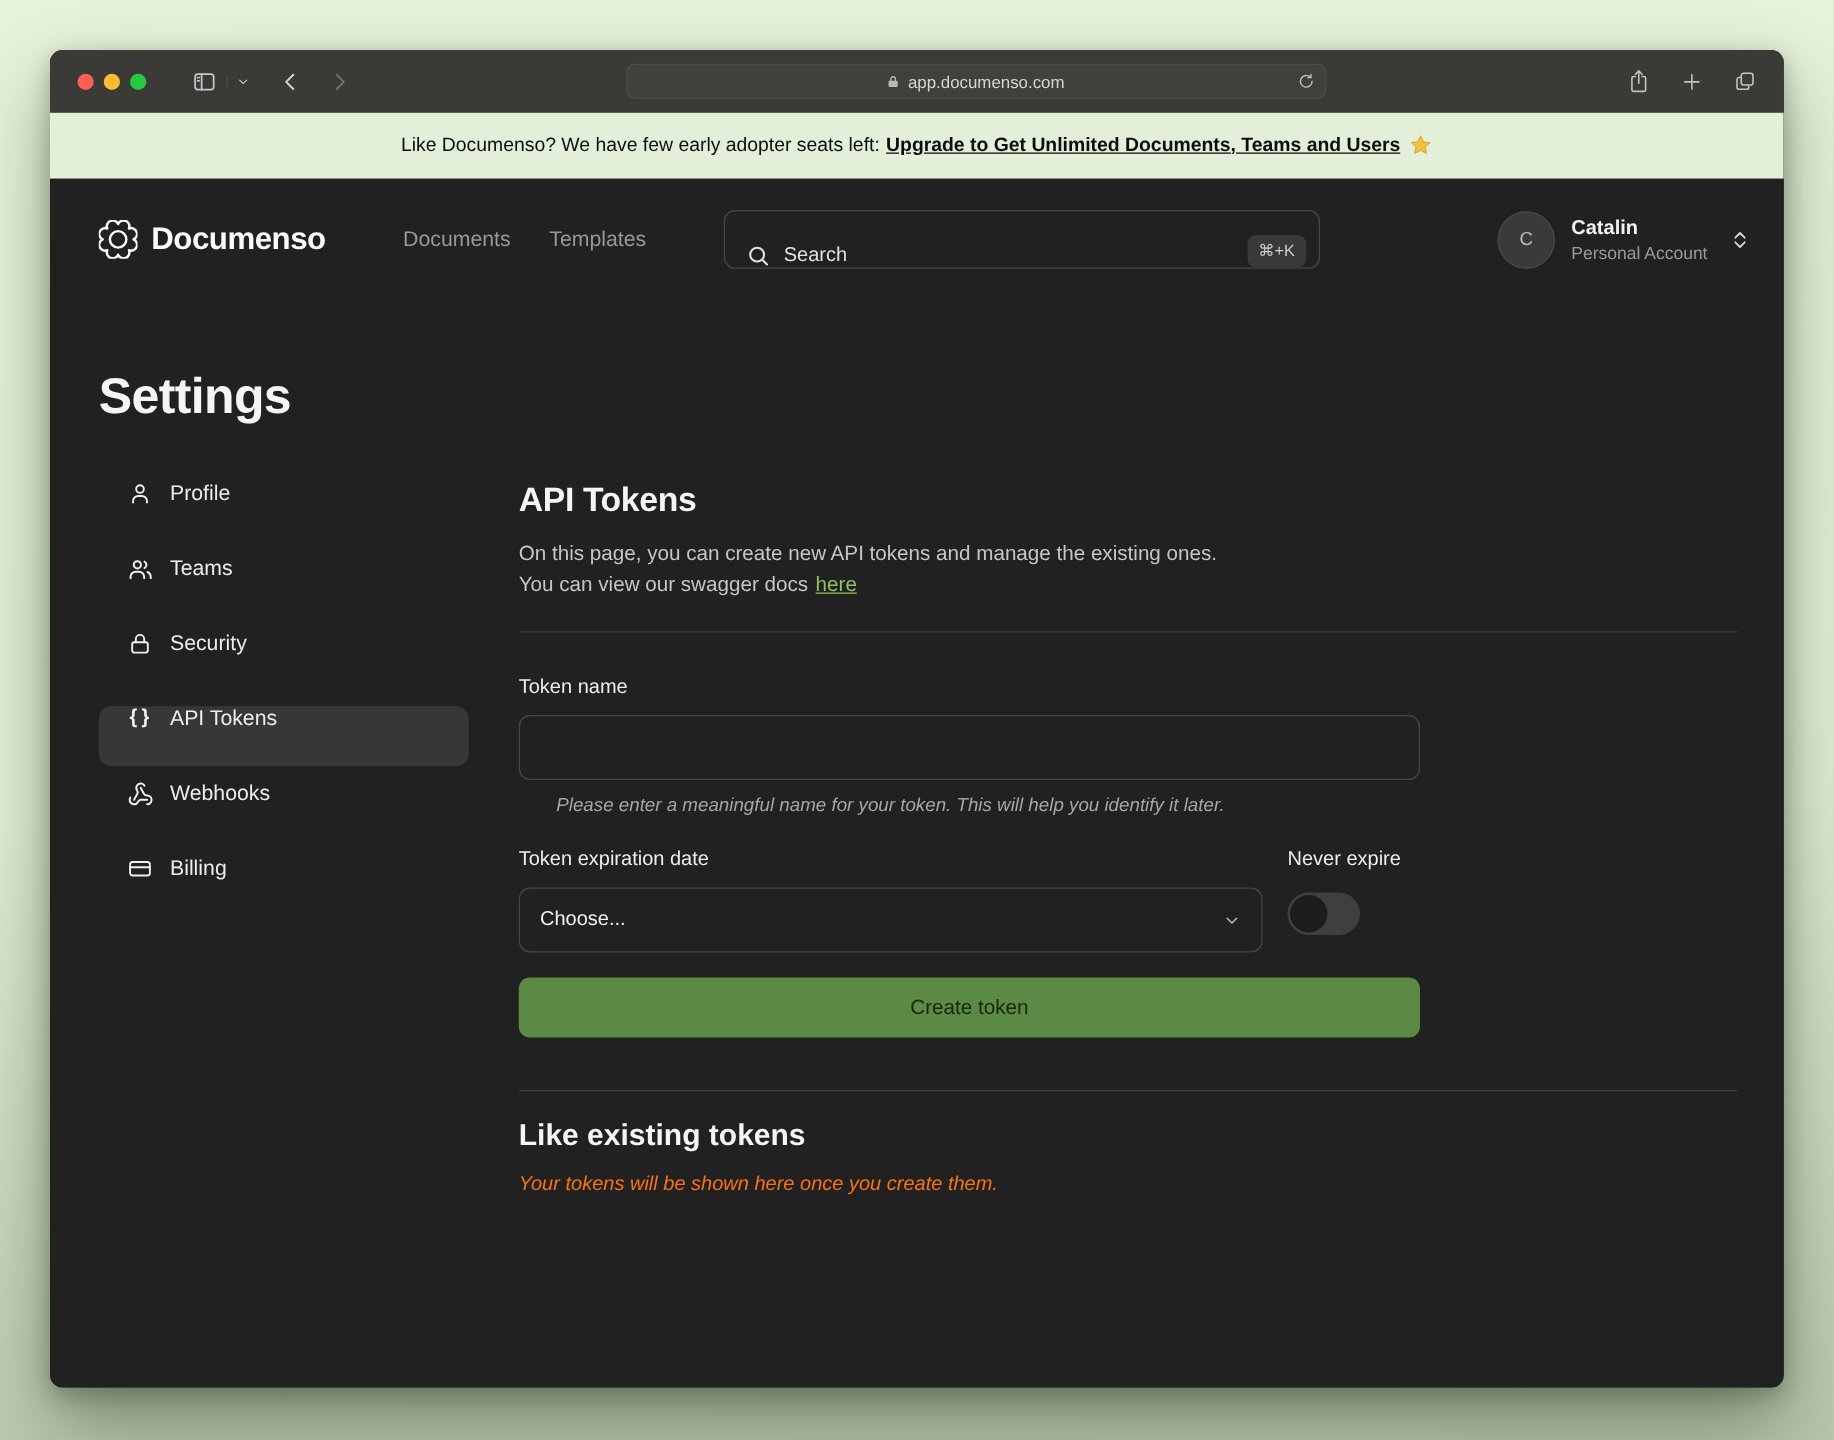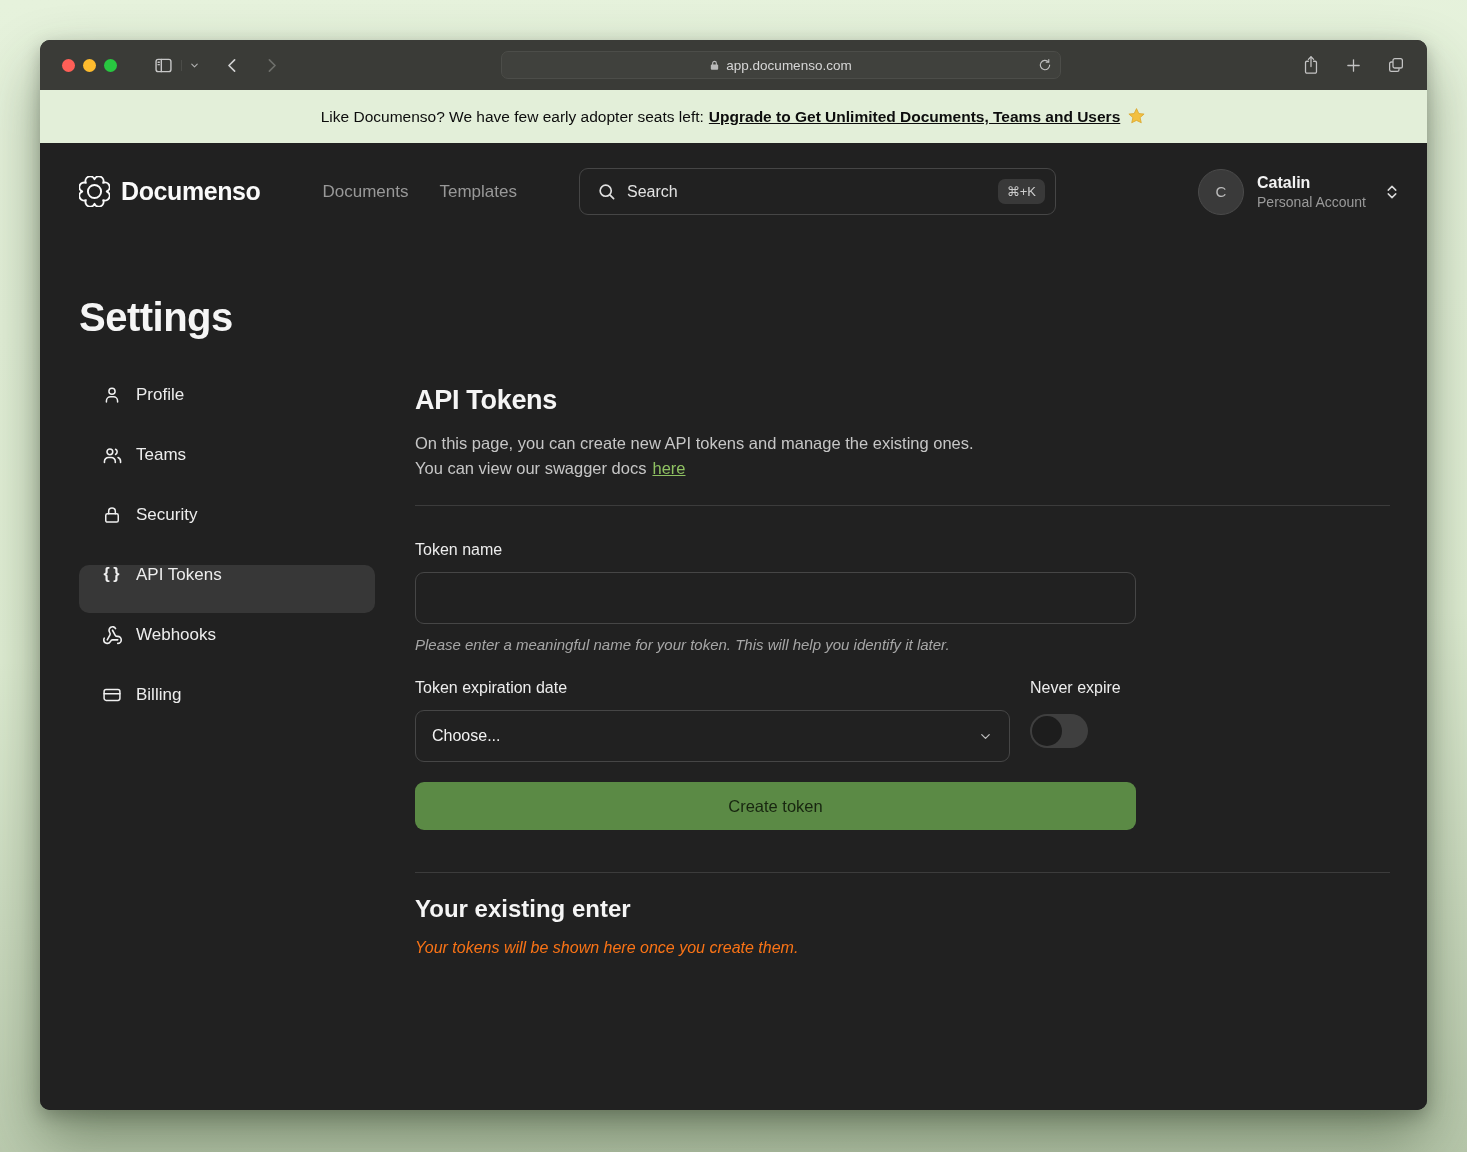--- a/index.html
+++ b/index.html
@@ -64,21 +64,21 @@
   .app-header { height: 97px; display: flex; align-items: center; padding: 0 20px 0 39px; }
   .brand { display: flex; align-items: center; gap: 11px; cursor: pointer; }
   .brand-name { font-size: 25px; font-weight: 700; letter-spacing: -0.4px; color: #fafafa; }
   .top-nav { display: flex; align-items: center; }
   .top-nav .nav-link { font-size: 17px; color: #989898; cursor: pointer; }
   .nav-documents { margin-left: 62px; }
   .nav-templates { margin-left: 31px; }
   .searchbar {
     margin-left: 62px; width: 477px; height: 47px;
     border: 1px solid #464646; border-radius: 9px;
-    display: flex; align-items: center; padding: 0 10px 0 17px;
+    display: flex; align-items: flex-end; padding: 0 10px 0 17px;
     color: #e6e6e6; cursor: text;
   }
   .searchbar input {
     background: transparent; border: none; outline: none;
     color: #ececec; font-size: 16px; margin-left: 11px; flex: 1;
     font-family: inherit;
   }
   .searchbar input::placeholder { color: #e2e2e2; opacity: 1; }
   .kbd {
     background: #393939; border-radius: 7px; padding: 5px 9px;
@@ -119,21 +119,21 @@
   .divider { border: none; border-top: 1px solid rgba(255,255,255,.12); margin-top: 24px; }
 
   .form-col { width: 721px; }
   .field-label { display: block; margin-top: 35px; font-size: 16px; font-weight: 500; color: #ededed; }
   .text-input {
     margin-top: 13px; width: 721px; height: 52px;
     background: transparent; border: 1px solid #464646; border-radius: 9px;
     color: #f0f0f0; font-size: 16px; padding: 0 16px; outline: none;
     font-family: inherit;
   }
-  .helper { margin-top: 12px; font-style: italic; font-size: 15px; color: #a6a6a6; }
+  .helper { margin-top: 12px; font-style: italic; font-size: 15px; color: #a6a6a6; margin-left: 30px; }
 
   .exp-row { display: flex; margin-top: 26px; width: 721px; }
   .exp-left { width: 595px; }
   .exp-left .field-label, .exp-right .field-label { margin-top: 0; }
   .select {
     margin-top: 13px; height: 52px; border: 1px solid #464646; border-radius: 9px;
     display: flex; align-items: center; padding: 0 16px;
     color: #f2f2f2; font-size: 16px; cursor: pointer; justify-content: space-between;
   }
   .select .chev { color: #bdbdbd; }
@@ -377,19 +377,19 @@
                 <div class="toggle">
                   <span class="knob"></span>
                 </div>
               </div>
             </div>
 
             <button class="create-btn">Create token</button>
           </div>
 
           <hr class="divider2">
-          <h2 class="existing-heading">Your existing enter</h2>
+          <h2 class="existing-heading">Like existing tokens</h2>
           <p class="existing-empty">Your tokens will be shown here once you create them.</p>
         </section>
       </div>
     </div>
   </div>
 </div>
 
 </body></html>

